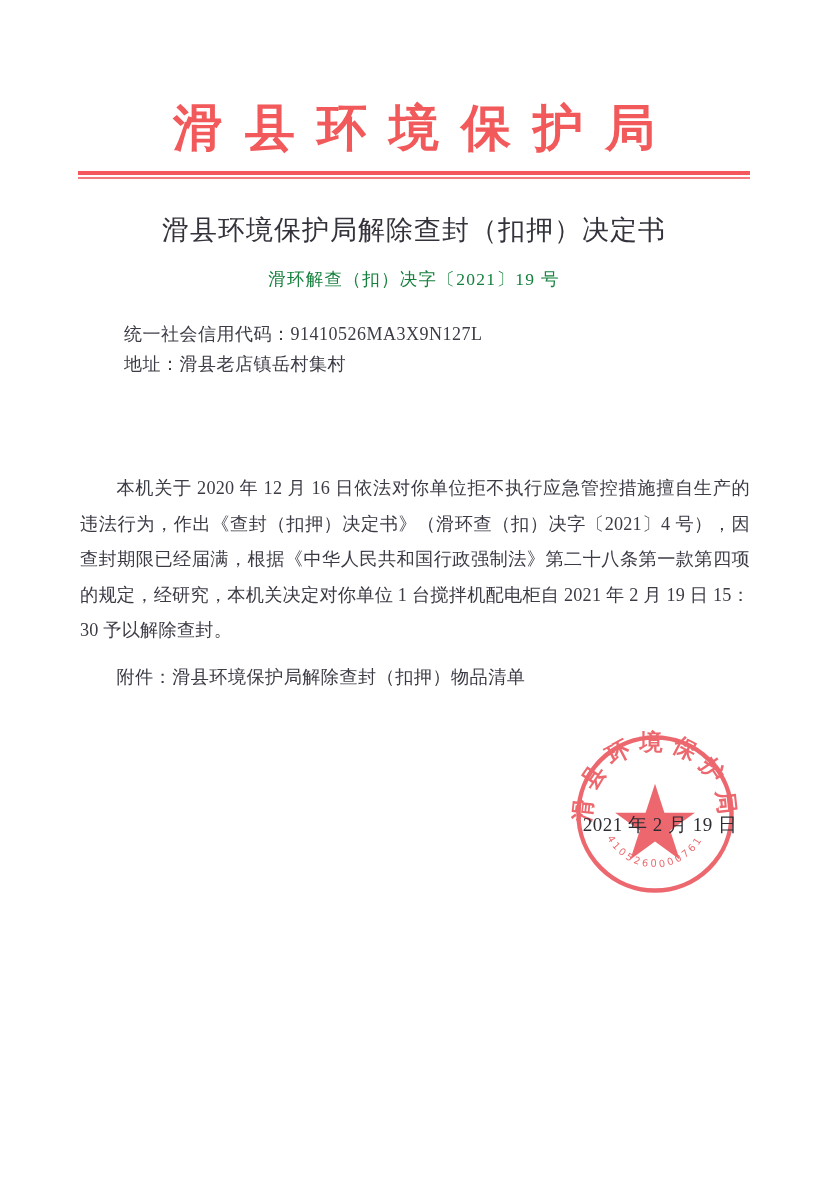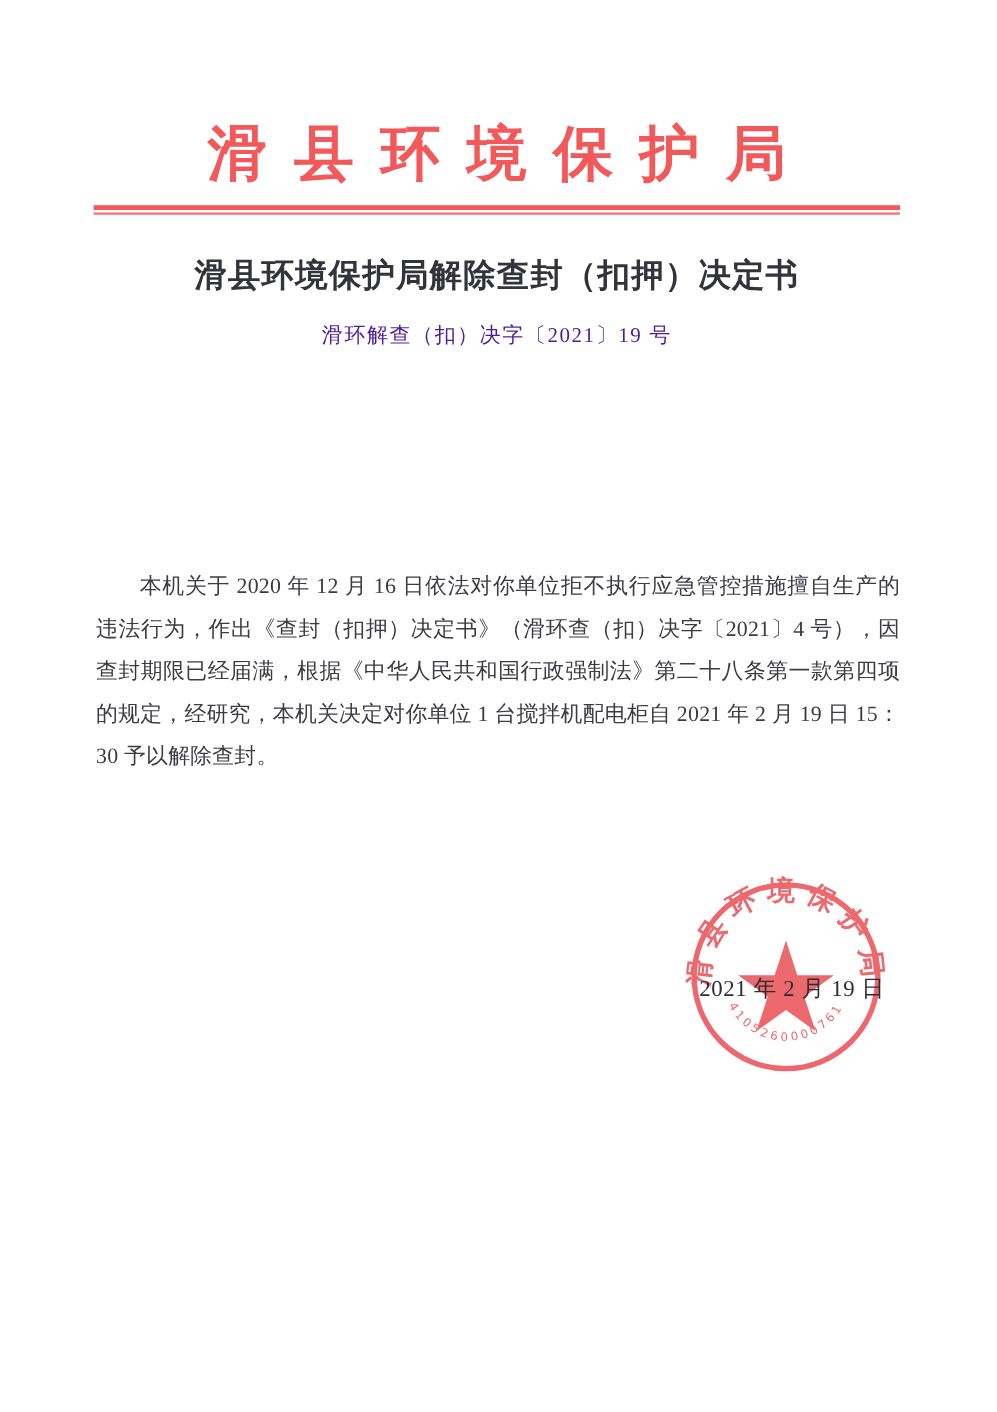--- a/index.html
+++ b/index.html
@@ -62,37 +62,37 @@
   }
 
   
   .doc-title {
     position: absolute;
     left: 78px;
     top: 196px;
     width: 672px;
     text-align: center;
     font-family: "DejaVu Serif", "Liberation Serif", serif;
-    font-weight: bold;
+    font-weight: normal;
     font-size: 27px;
     line-height: 36px;
     letter-spacing: 1px;
     color: #33333c;
     white-space: nowrap;
   }
   .doc-number {
     position: absolute;
     left: 78px;
     top: 250px;
     width: 672px;
     text-align: center;
     font-size: 17.5px;
     line-height: 26px;
     letter-spacing: 1.3px;
-    color: #4c1d95;
+    color: #15803d;
     white-space: nowrap;
   }
 
   
   .recipient {
     position: absolute;
     left: 86px;
     top: 303px;
     width: 664px;
   }
@@ -179,24 +179,27 @@
     <div class="rule-thick"></div>
     <div class="rule-gap"></div>
     <div class="rule-thin"></div>
   </div>
 
   <div class="doc-title">滑县环境保护局解除查封（扣押）决定书</div>
 
   <div class="doc-number">滑环解查（扣）决字〔2021〕19 号</div>
 
   <div class="recipient">
+    <div class="recipient-line">统一社会信用代码：91410526MA3X9N127L</div>
+    <div class="recipient-line">地址：滑县老店镇岳村集村</div>
   </div>
 
   <div class="body-text">本机关于 2020 年 12 月 16 日依法对你单位拒不执行应急管控措施擅自生产的违法行为，作出《查封（扣押）决定书》（滑环查（扣）决字〔2021〕4 号），因查封期限已经届满，根据《中华人民共和国行政强制法》第二十八条第一款第四项的规定，经研究，本机关决定对你单位 1 台搅拌机配电柜自 2021 年 2 月 19 日 15：30 予以解除查封。</div>
 
+  <div class="attachment">附件：滑县环境保护局解除查封（扣押）物品清单</div>
 
   <div class="seal-area">
     <svg class="seal" viewBox="0 0 200 200">
       <defs>
         <path id="rimTop" d="M 28,100 A 72,72 0 0 1 172,100" fill="none"></path>
         <path id="rimBottom" d="M 40,100 A 60,60 0 0 0 160,100" fill="none"></path>
       </defs>
       <circle cx="100" cy="100" r="86" fill="none" stroke="#e8484f" stroke-width="5"></circle>
       <text font-family="'DejaVu Serif','Liberation Serif',serif" font-size="26" font-weight="bold" fill="#e8484f" letter-spacing="9" text-anchor="middle">
         <textPath href="#rimTop" startOffset="50%">滑县环境保护局</textPath>

